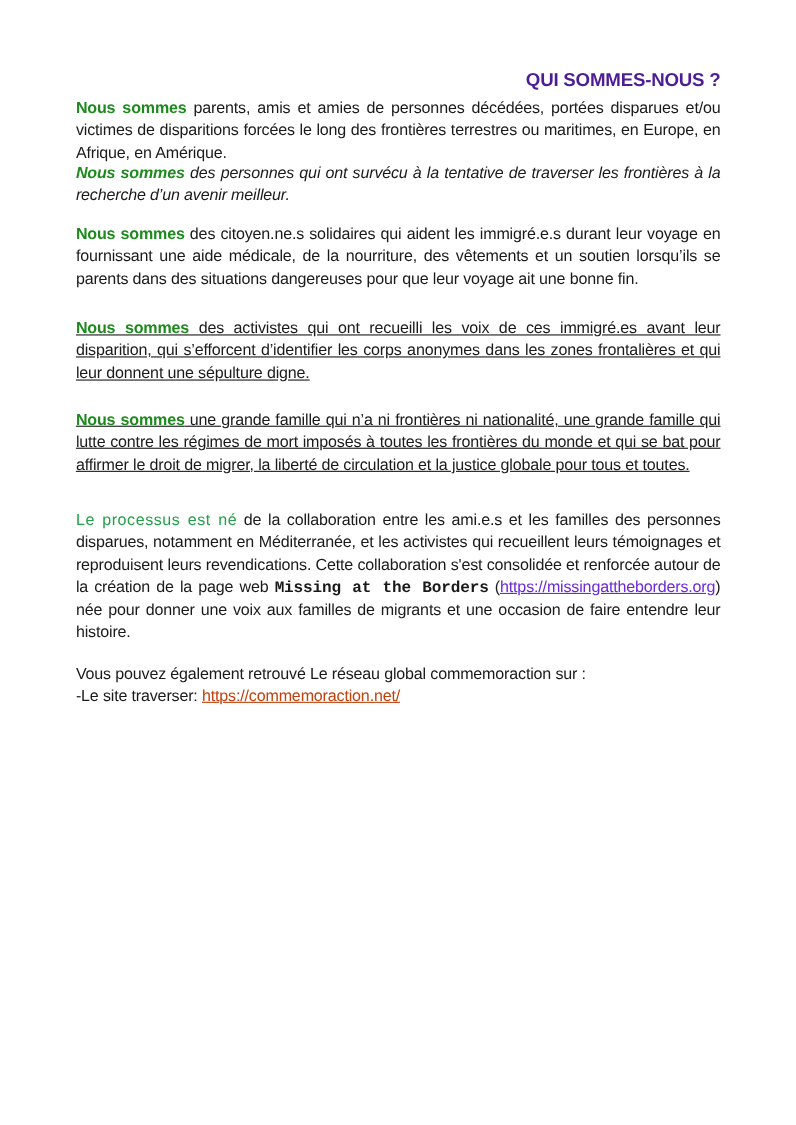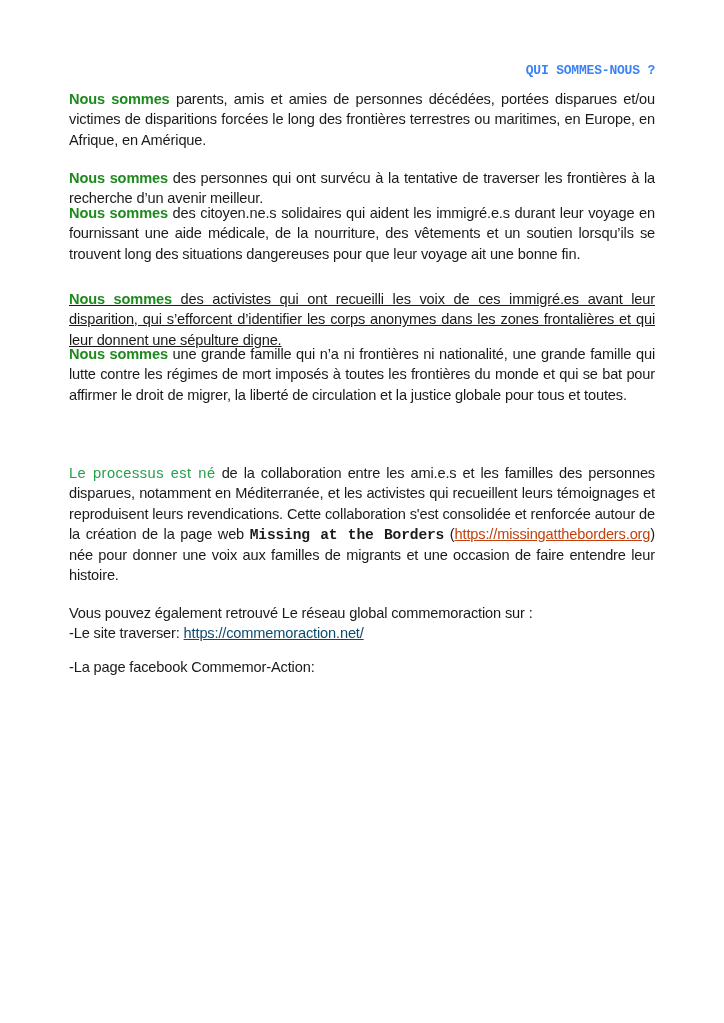--- a/index.html
+++ b/index.html
@@ -4,68 +4,66 @@
 <style>
   html, body { margin: 0; padding: 0; background: #ffffff; }
   body {
     width: 724px; height: 1023px; overflow: hidden; position: relative;
     font-family: "Liberation Sans", sans-serif;
     color: #1a1a1a;
   }
   .page { position: absolute; left: 69px; top: 0; width: 586px; }
   .title {
     position: absolute; right: 0; top: 63px;
-    font-weight: bold; font-size: 13px; color: #3b82f6;
+    font-weight: bold; font-size: 17px; color: #4c1d95;
     letter-spacing: -0.2px;
-    font-family: Liberation Mono, monospace;
   }
   .p {
     position: absolute; left: 0; width: 586px;
     font-size: 14.6px; line-height: 20.3px;
     text-align: justify; text-align-last: left;
     letter-spacing: -0.15px;
   }
   .lead { color: #1e8a1e; font-weight: bold; margin-top: 12px; }
   .lead2 { color: #23a04a; font-weight: normal; letter-spacing: 0.5px; }
   .bold { font-weight: bold; font-family: Liberation Mono, monospace; }
-  a.link1 { color: #c2410c; text-decoration: underline; }
-  a.link2 { color: #0c4a6e; text-decoration: underline; }
+  a.link1 { color: #6d28d9; text-decoration: underline; }
+  a.link2 { color: #c2410c; text-decoration: underline; }
   .line { display: block; }
 </style>
 </head>
 <body>
 
 <div class="page">
   <div class="title">QUI SOMMES-NOUS ?</div>
 
   <div class="p" style="top:89px;">
     <span class="lead">Nous sommes</span><span> parents, amis et amies de personnes décédées, portées disparues et/ou victimes de disparitions forcées le long des frontières terrestres ou maritimes, en Europe, en Afrique, en Amérique.</span>
   </div>
 
-  <div class="p" style="top:168px;">
+  <div class="p" style="top:148px;font-style:italic;">
     <span class="lead">Nous sommes</span><span> des personnes qui ont survécu à la tentative de traverser les frontières à la recherche d’un avenir meilleur.</span>
   </div>
 
   <div class="p" style="top:203px;">
-    <span class="lead">Nous sommes</span><span> des citoyen.ne.s solidaires qui aident les immigré.e.s durant leur voyage en fournissant une aide médicale, de la nourriture, des vêtements et un soutien lorsqu’ils se trouvent long des situations dangereuses pour que leur voyage ait une bonne fin.</span>
+    <span class="lead">Nous sommes</span><span> des citoyen.ne.s solidaires qui aident les immigré.e.s durant leur voyage en fournissant une aide médicale, de la nourriture, des vêtements et un soutien lorsqu’ils se parents dans des situations dangereuses pour que leur voyage ait une bonne fin.</span>
   </div>
 
   <div class="p" style="top:289px;text-decoration:underline;">
     <span class="lead">Nous sommes</span><span> des activistes qui ont recueilli les voix de ces immigré.es avant leur disparition, qui s’efforcent d’identifier les corps anonymes dans les zones frontalières et qui leur donnent une sépulture digne.</span>
   </div>
 
-  <div class="p" style="top:344px;">
+  <div class="p" style="top:372px;text-decoration:underline;">
     <span class="lead">Nous sommes</span><span> une grande famille qui n’a ni frontières ni nationalité, une grande famille qui lutte contre les régimes de mort imposés à toutes les frontières du monde et qui se bat pour affirmer le droit de migrer, la liberté de circulation et la justice globale pour tous et toutes.</span>
   </div>
 
   <div class="p" style="top:463px;">
     <span class="lead2">Le processus est né</span><span> de la collaboration entre les ami.e.s et les familles des personnes disparues, notamment en Méditerranée, et les activistes qui recueillent leurs témoignages et reproduisent leurs revendications. Cette collaboration s'est consolidée et renforcée autour de la création de la page web </span><span class="bold">Missing at the Borders</span><span> (</span><a class="link1" href="#">https://missingattheborders.org</a><span>) née pour donner une voix aux familles de migrants et une occasion de faire entendre leur histoire.</span>
   </div>
 
   <div class="p" style="top:603px; text-align:right;">
     <span class="line">Vous pouvez également retrouvé Le réseau global commemoraction sur :</span>
     <span class="line"><span>-Le site traverser: </span><a class="link2" href="#">https://commemoraction.net/</a></span>
   </div>
 
   <div class="p" style="top:657px; text-align:left;">
-    <span class="line">-La page facebook Commemor-Action:</span>
   </div>
 </div>
 
 </body></html>

